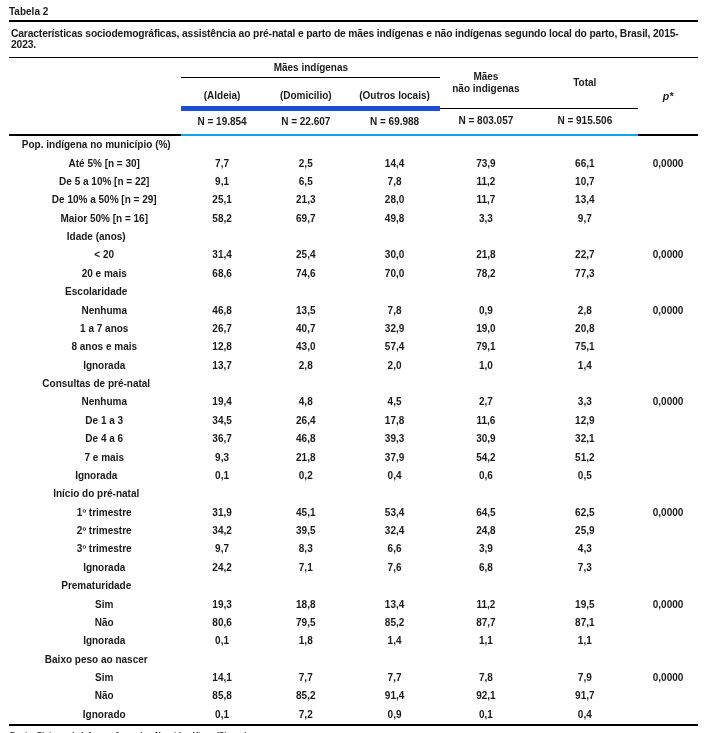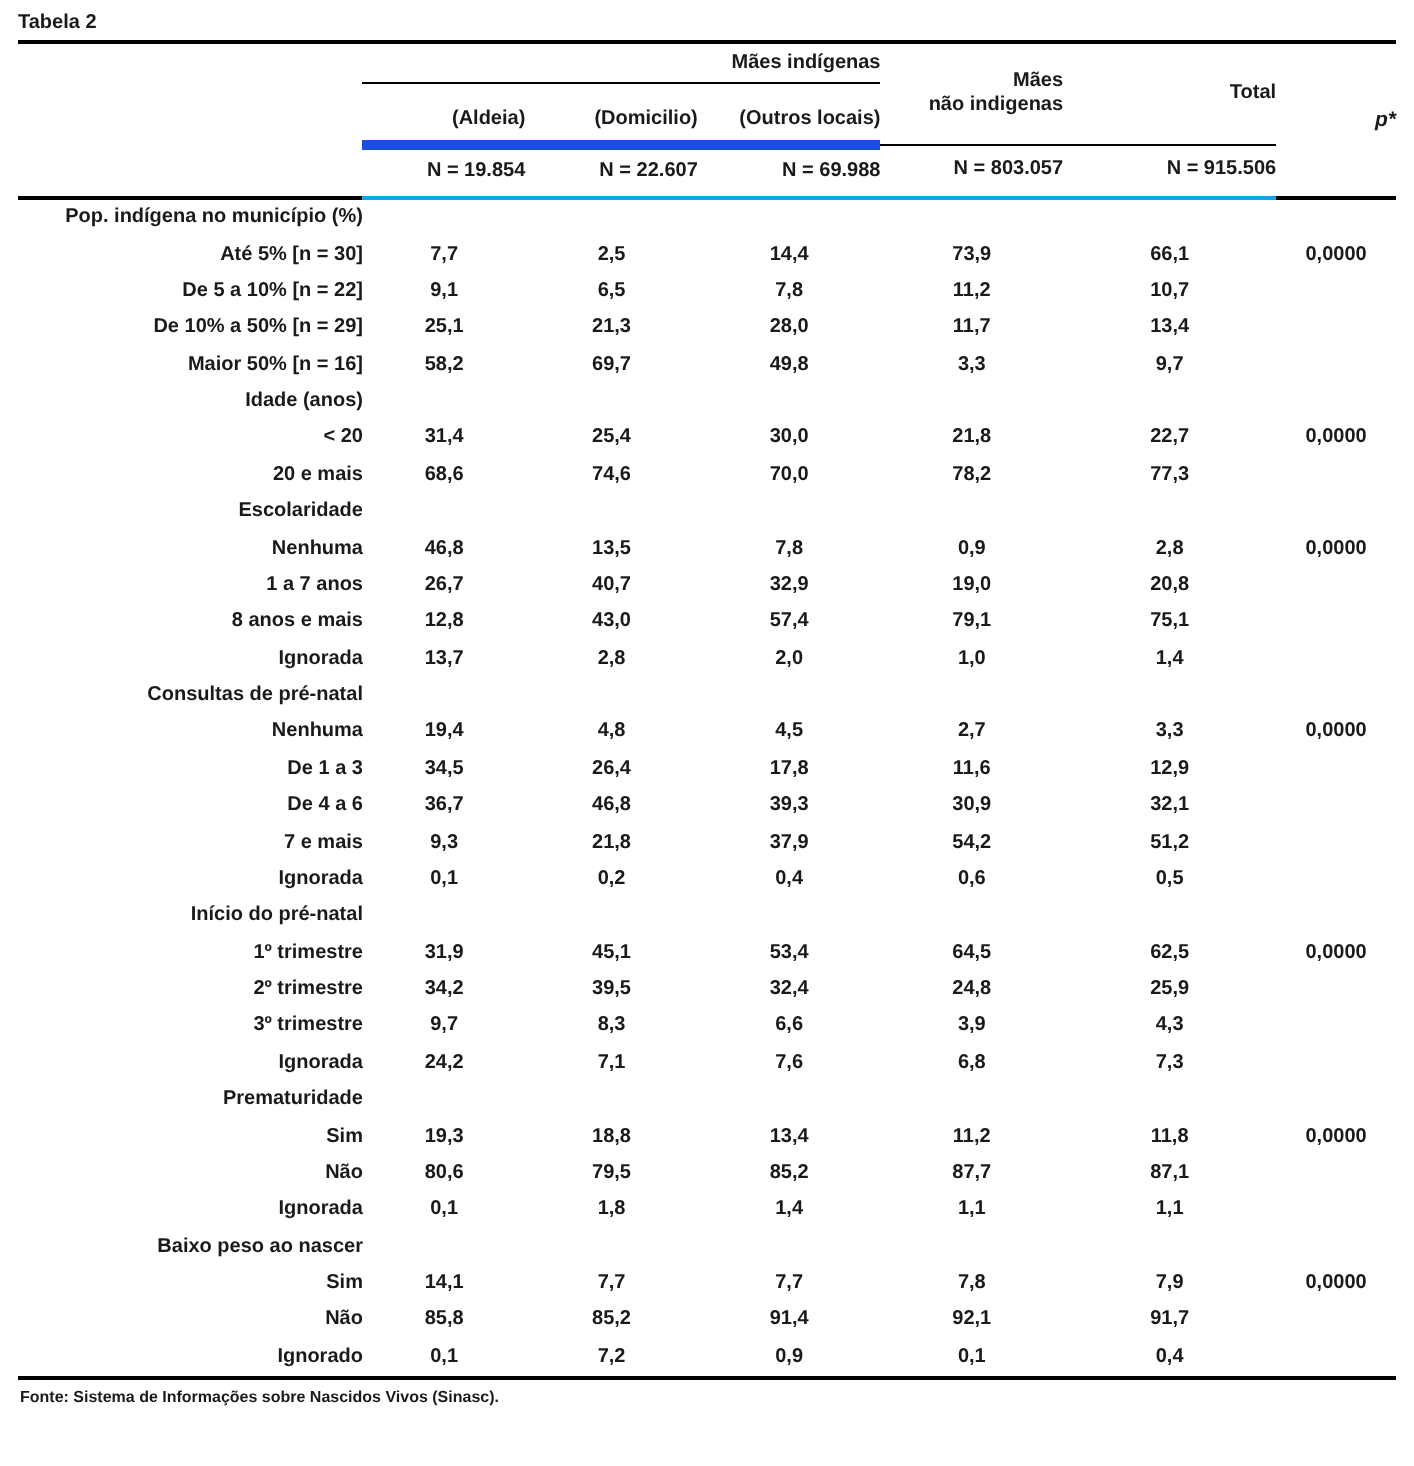--- a/index.html
+++ b/index.html
@@ -25,40 +25,41 @@
   col.c-aldeia { width: 80px; }
   col.c-domicilio { width: 85px; }
   col.c-outros { width: 90px; }
   col.c-naoind { width: 90px; }
   col.c-total { width: 105px; }
   col.c-p { width: 59px; }
   th, td {
     font-size: 10px; font-weight: bold; color: #1a1a1a;
     padding: 0; line-height: 12px;
   }
-  thead th { text-align: right; vertical-align: middle; }
+  thead th { text-align: center; vertical-align: middle; }
   .h-blank { border-bottom: 2px solid #000; }
   .h-group { border-bottom: 1px solid #000; padding: 4px 0 3px 0; }
   .h-span2 { border-bottom: 1px solid #000; white-space: pre-line; padding: 2px 0; }
   .h-sub  { border-bottom: 5px solid #1d4ed8; padding: 12px 0 4px 0; }
   .h-n    { border-bottom: 2px solid #0ea5e9; padding: 5px 0 6px 0; }
   .h-p    { border-bottom: 2px solid #000; font-style: italic; font-size: 10.5px; }
   tbody td { padding: 3.2px 0; }
-  td.lbl { text-align: right; padding-left: 2px; }
+  td.lbl { text-align: center; padding-left: 2px; }
   td.lbl.indent { padding-left: 18px; }
   td.val { text-align: center; }
   tbody tr:last-child td { border-bottom: 2px solid #000; }
   .footnotes { padding: 3px 0 0 1px; }
   .footnote { font-size: 8px; font-weight: bold; line-height: 11px; }
 </style>
 </head>
 <body>
 
 <div class="page">
   <div class="title">Tabela 2</div>
+  <div class="caption">Características sociodemográficas, assistência ao pré-natal e parto de mães indígenas e não indígenas segundo local do parto, Brasil, 2015-2023.</div>
 
   <table>
     <colgroup>
       <col class="c-label">
         <col class="c-aldeia">
         <col class="c-domicilio">
       <col class="c-outros">
         <col class="c-naoind">
         <col class="c-total">
         <col class="c-p">
@@ -310,21 +311,21 @@
           <td class="val"></td>
           <td class="val"></td>
           <td class="val"></td>
         </tr>
         <tr>
           <td class="lbl indent">Sim</td>
           <td class="val">19,3</td>
           <td class="val">18,8</td>
           <td class="val">13,4</td>
           <td class="val">11,2</td>
-          <td class="val">11,8</td>
+          <td class="val">19,5</td>
           <td class="val">0,0000</td>
         </tr>
         <tr>
           <td class="lbl indent">Não</td>
           <td class="val">80,6</td>
           <td class="val">79,5</td>
           <td class="val">85,2</td>
           <td class="val">87,7</td>
           <td class="val">87,1</td>
           <td class="val"></td>

